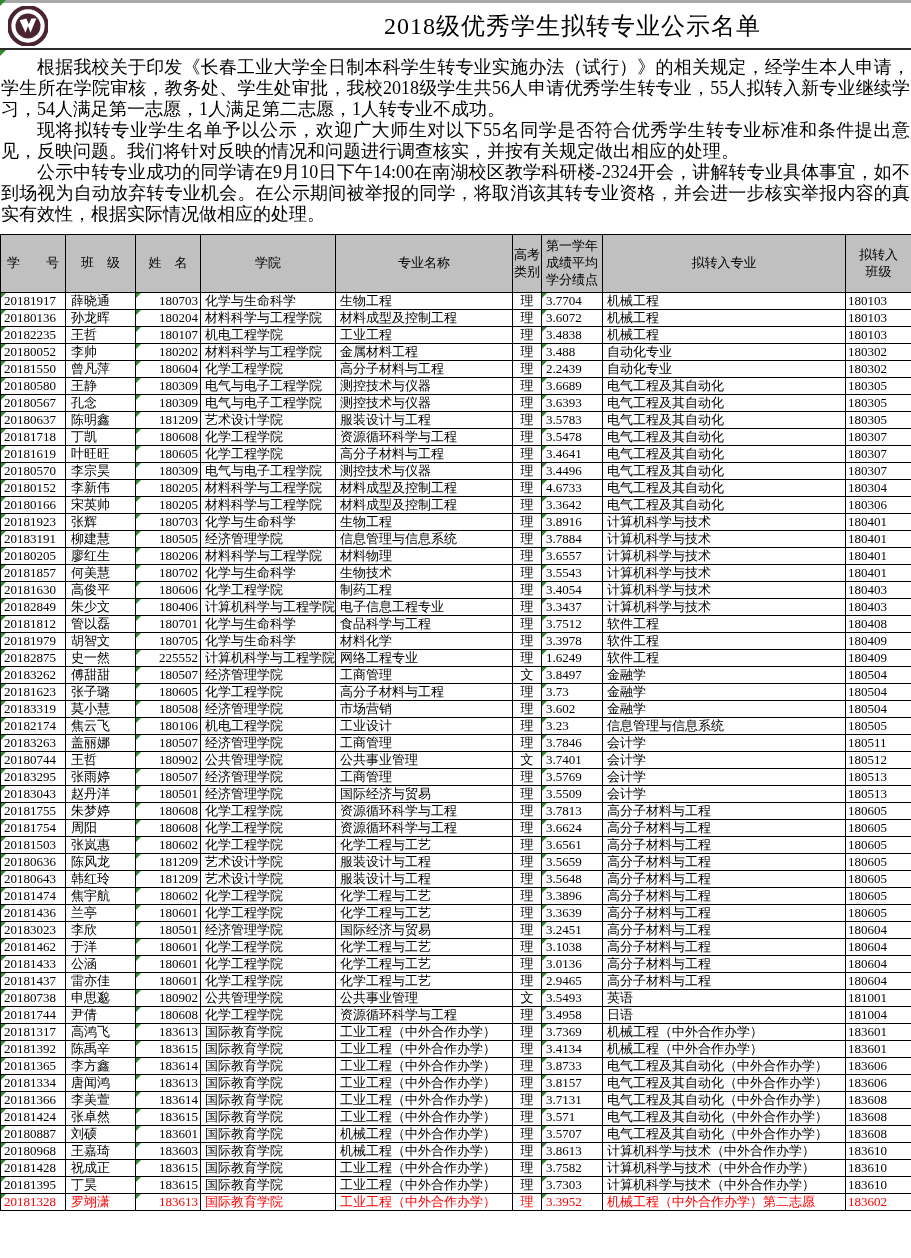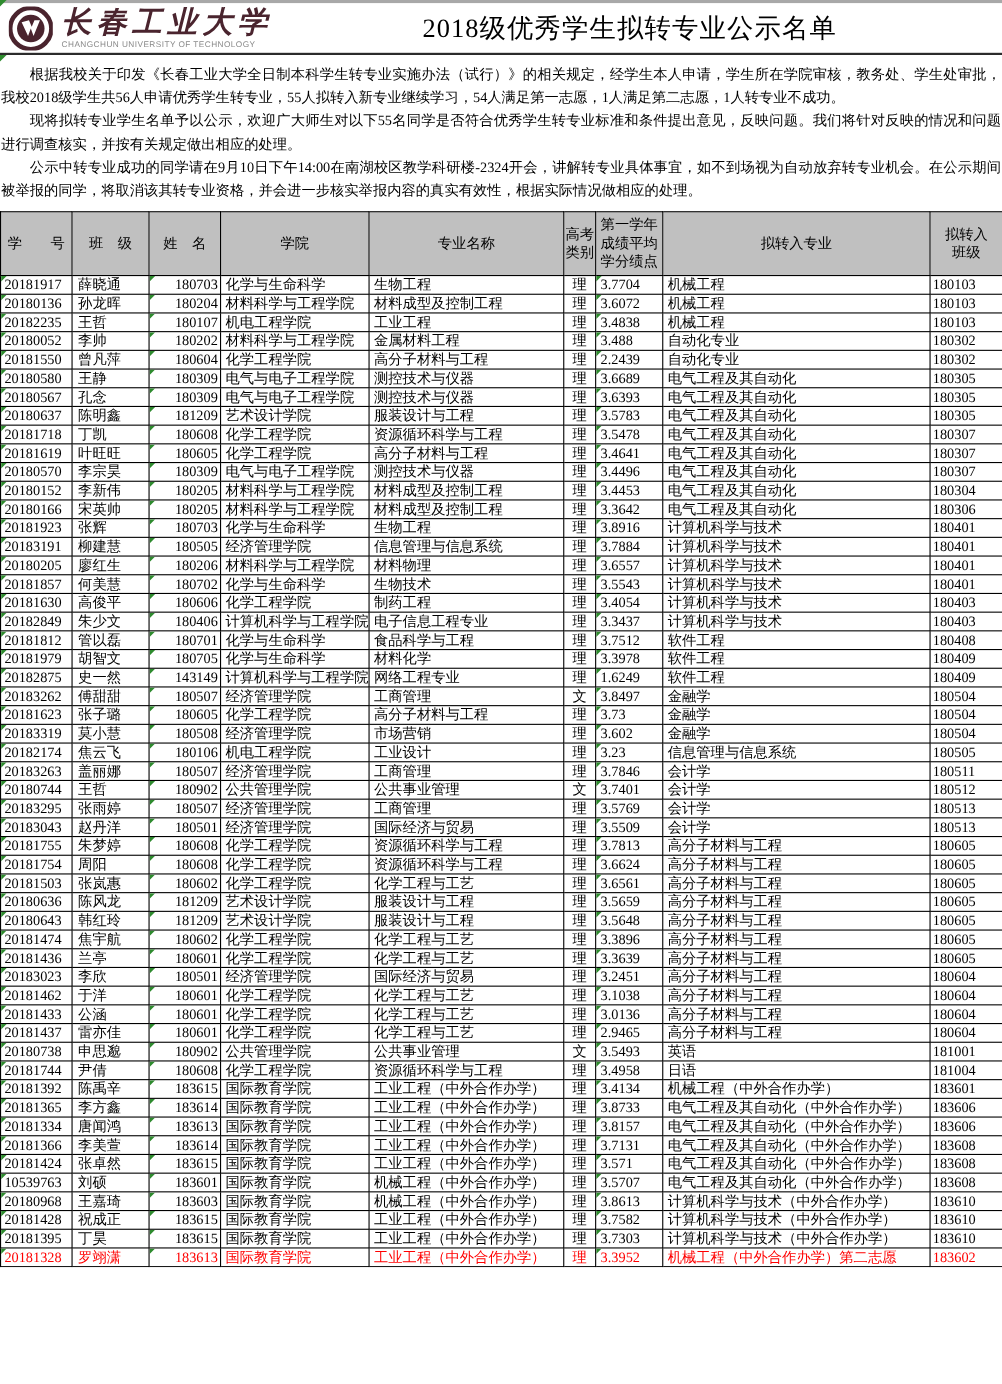--- a/index.html
+++ b/index.html
@@ -14,21 +14,21 @@
   .header{display:flex;align-items:center;height:45px;border-bottom:2px solid #2b2b2b;background:#fff;}
   .logo-wrap{display:flex;align-items:center;width:345px;padding-left:8px;box-sizing:border-box;flex:none;}
   .emblem{width:40px;height:40px;flex:none;}
   .logo-text{display:flex;flex-direction:column;margin-left:8px;line-height:1;}
   .logo-cn{font-size:27px;font-weight:bold;font-style:italic;color:#4a242e;letter-spacing:5px;white-space:nowrap;font-family:"Liberation Serif","DejaVu Serif",serif;}
   .logo-en{font-size:7.5px;color:#8a8a8a;letter-spacing:.4px;margin-top:3px;white-space:nowrap;font-family:"Liberation Sans","DejaVu Sans",sans-serif;}
   .title{flex:1;text-align:right;font-size:24px;font-weight:normal;letter-spacing:1px;margin-right:150px;white-space:nowrap;}
 
   
   .notice{position:relative;padding:7px 1px 9px 1px;}
-  .notice p{margin:0;text-indent:2em;font-size:13px;line-height:21px;text-align:justify;}
+  .notice p{margin:0;text-indent:2em;font-size:18px;line-height:21px;text-align:justify;}
 
   
   table{border-collapse:collapse;table-layout:fixed;width:911px;}
   th,td{border:1px solid #000;overflow:hidden;box-sizing:border-box;}
   th{background:#c0c0c0;font-weight:normal;font-size:13px;text-align:center;vertical-align:middle;
      white-space:pre-line;line-height:1.3;padding:0 1px;}
   .header-row{height:58px;}
   td{height:17px;font-size:13px;line-height:16px;white-space:nowrap;padding:0 2px;vertical-align:middle;}
   td.c0{padding-left:3px;}
   td.c1{padding-left:5px;}
@@ -49,24 +49,20 @@
   <div class="corner-marker m-top"></div>
 
   <div class="header">
     <div class="logo-wrap">
       <svg class="emblem" viewBox="0 0 48 48">
         <circle cx="24" cy="24" r="22.5" fill="#ffffff" stroke="#4a242e" stroke-width="5"></circle>
         <circle cx="24" cy="24" r="15" fill="#4a242e"></circle>
         <path d="M14 17 L21 32 L24 24 L27 32 L34 15 L28 15 L25 22 L22 15 Z" fill="#ffffff"></path>
         <circle cx="24" cy="24" r="22.5" fill="none" stroke="#4a242e" stroke-width="1" stroke-dasharray="1.5 3"></circle>
       </svg>
-      <div class="logo-text">
-        <span class="logo-cn">长春工业大学</span>
-        <span class="logo-en">CHANGCHUN UNIVERSITY OF TECHNOLOGY</span>
-      </div>
     </div>
     <div class="title">2018级优秀学生拟转专业公示名单</div>
   </div>
 
   <div class="notice">
     <div class="corner-marker m-notice"></div>
     <p>根据我校关于印发《长春工业大学全日制本科学生转专业实施办法（试行）》的相关规定，经学生本人申请，学生所在学院审核，教务处、学生处审批，我校2018级学生共56人申请优秀学生转专业，55人拟转入新专业继续学习，54人满足第一志愿，1人满足第二志愿，1人转专业不成功。</p>
     <p>现将拟转专业学生名单予以公示，欢迎广大师生对以下55名同学是否符合优秀学生转专业标准和条件提出意见，反映问题。我们将针对反映的情况和问题进行调查核实，并按有关规定做出相应的处理。</p>
     <p>公示中转专业成功的同学请在9月10日下午14:00在南湖校区教学科研楼-2324开会，讲解转专业具体事宜，如不到场视为自动放弃转专业机会。在公示期间被举报的同学，将取消该其转专业资格，并会进一步核实举报内容的真实有效性，根据实际情况做相应的处理。</p>
   </div>
@@ -222,21 +218,21 @@
           <td class="c7">电气工程及其自动化</td>
           <td class="c8">180307</td>
         </tr>
         <tr>
           <td class="c0 gt">20180152</td>
           <td class="c1">李新伟</td>
           <td class="c2 gt">180205</td>
           <td class="c3">材料科学与工程学院</td>
           <td class="c4">材料成型及控制工程</td>
           <td class="c5">理</td>
-          <td class="c6 gt">3.4453</td>
+          <td class="c6 gt">4.6733</td>
           <td class="c7">电气工程及其自动化</td>
           <td class="c8">180304</td>
         </tr>
         <tr>
           <td class="c0 gt">20180166</td>
           <td class="c1">宋英帅</td>
           <td class="c2 gt">180205</td>
           <td class="c3">材料科学与工程学院</td>
           <td class="c4">材料成型及控制工程</td>
           <td class="c5">理</td>
@@ -328,21 +324,21 @@
           <td class="c3">化学与生命科学</td>
           <td class="c4">材料化学</td>
           <td class="c5">理</td>
           <td class="c6 gt">3.3978</td>
           <td class="c7">软件工程</td>
           <td class="c8">180409</td>
         </tr>
         <tr>
           <td class="c0 gt">20182875</td>
           <td class="c1">史一然</td>
-          <td class="c2 gt">143149</td>
+          <td class="c2 gt">225552</td>
           <td class="c3">计算机科学与工程学院</td>
           <td class="c4">网络工程专业</td>
           <td class="c5">理</td>
           <td class="c6 gt">1.6249</td>
           <td class="c7">软件工程</td>
           <td class="c8">180409</td>
         </tr>
         <tr>
           <td class="c0 gt">20183262</td>
           <td class="c1">傅甜甜</td>
@@ -568,20 +564,31 @@
           <td class="c1">尹倩</td>
           <td class="c2 gt">180608</td>
           <td class="c3">化学工程学院</td>
           <td class="c4">资源循环科学与工程</td>
           <td class="c5">理</td>
           <td class="c6 gt">3.4958</td>
           <td class="c7">日语</td>
           <td class="c8">181004</td>
         </tr>
         <tr>
+          <td class="c0 gt">20181317</td>
+          <td class="c1">高鸿飞</td>
+          <td class="c2 gt">183613</td>
+          <td class="c3">国际教育学院</td>
+          <td class="c4">工业工程（中外合作办学）</td>
+          <td class="c5">理</td>
+          <td class="c6 gt">3.7369</td>
+          <td class="c7">机械工程（中外合作办学）</td>
+          <td class="c8">183601</td>
+        </tr>
+        <tr>
           <td class="c0 gt">20181392</td>
           <td class="c1">陈禹辛</td>
           <td class="c2 gt">183615</td>
           <td class="c3">国际教育学院</td>
           <td class="c4">工业工程（中外合作办学）</td>
           <td class="c5">理</td>
           <td class="c6 gt">3.4134</td>
           <td class="c7">机械工程（中外合作办学）</td>
           <td class="c8">183601</td>
         </tr>
@@ -623,21 +630,21 @@
           <td class="c1">张卓然</td>
           <td class="c2 gt">183615</td>
           <td class="c3">国际教育学院</td>
           <td class="c4">工业工程（中外合作办学）</td>
           <td class="c5">理</td>
           <td class="c6 gt">3.571</td>
           <td class="c7">电气工程及其自动化（中外合作办学）</td>
           <td class="c8">183608</td>
         </tr>
         <tr>
-          <td class="c0 gt">10539763</td>
+          <td class="c0 gt">20180887</td>
           <td class="c1">刘硕</td>
           <td class="c2 gt">183601</td>
           <td class="c3">国际教育学院</td>
           <td class="c4">机械工程（中外合作办学）</td>
           <td class="c5">理</td>
           <td class="c6 gt">3.5707</td>
           <td class="c7">电气工程及其自动化（中外合作办学）</td>
           <td class="c8">183608</td>
         </tr>
         <tr>

